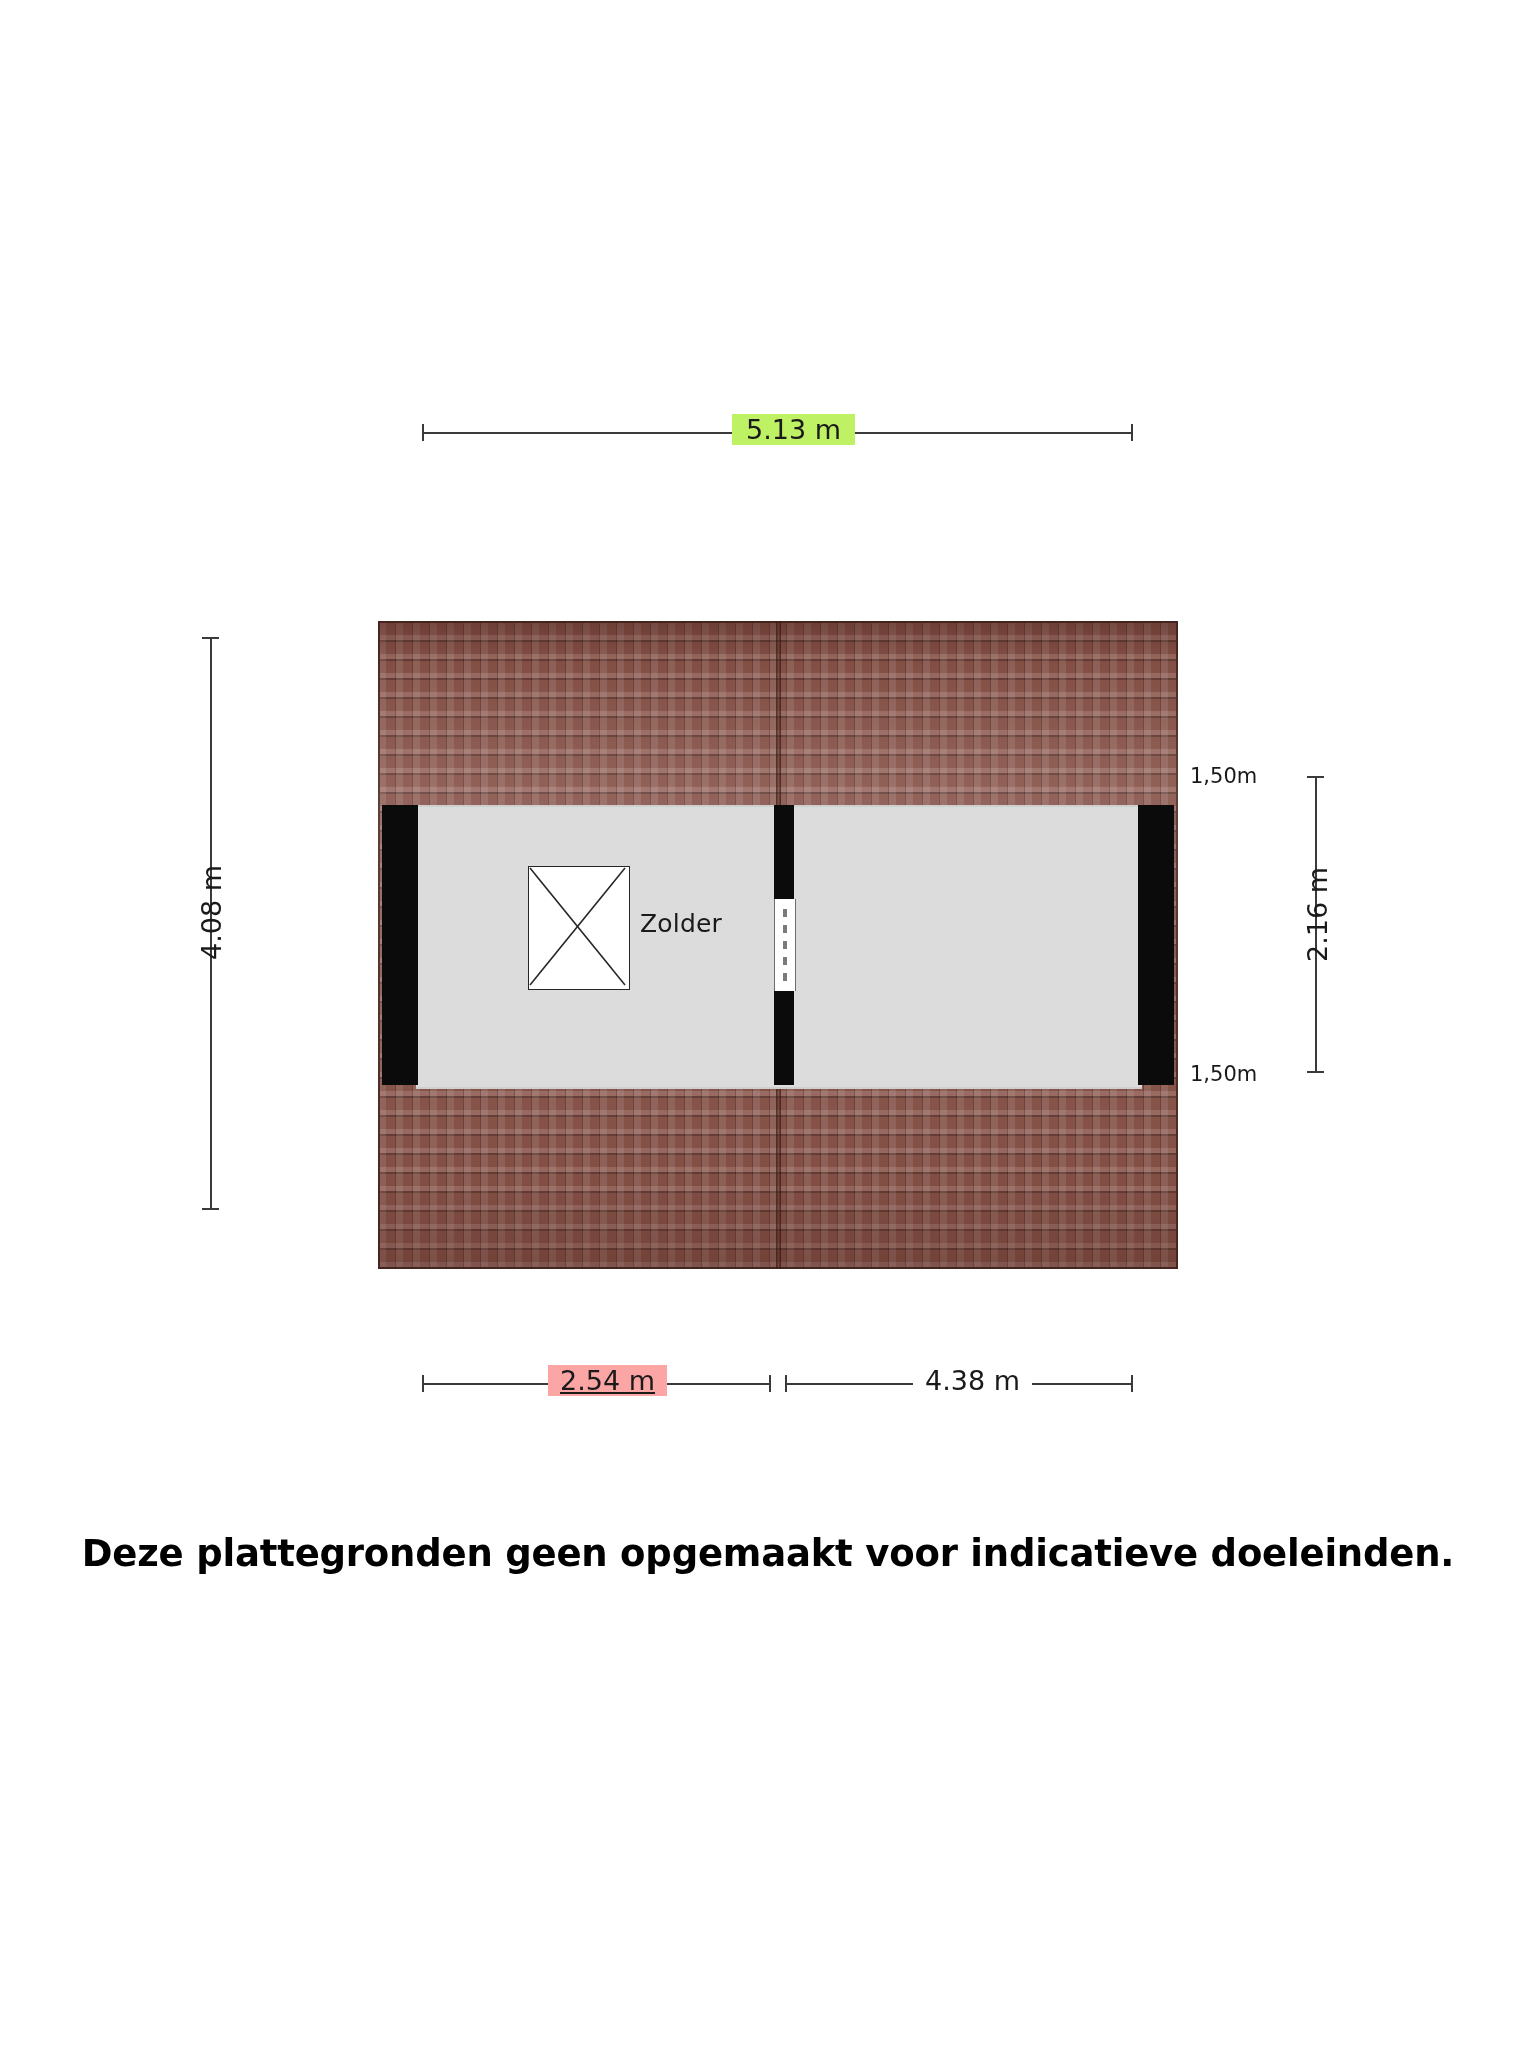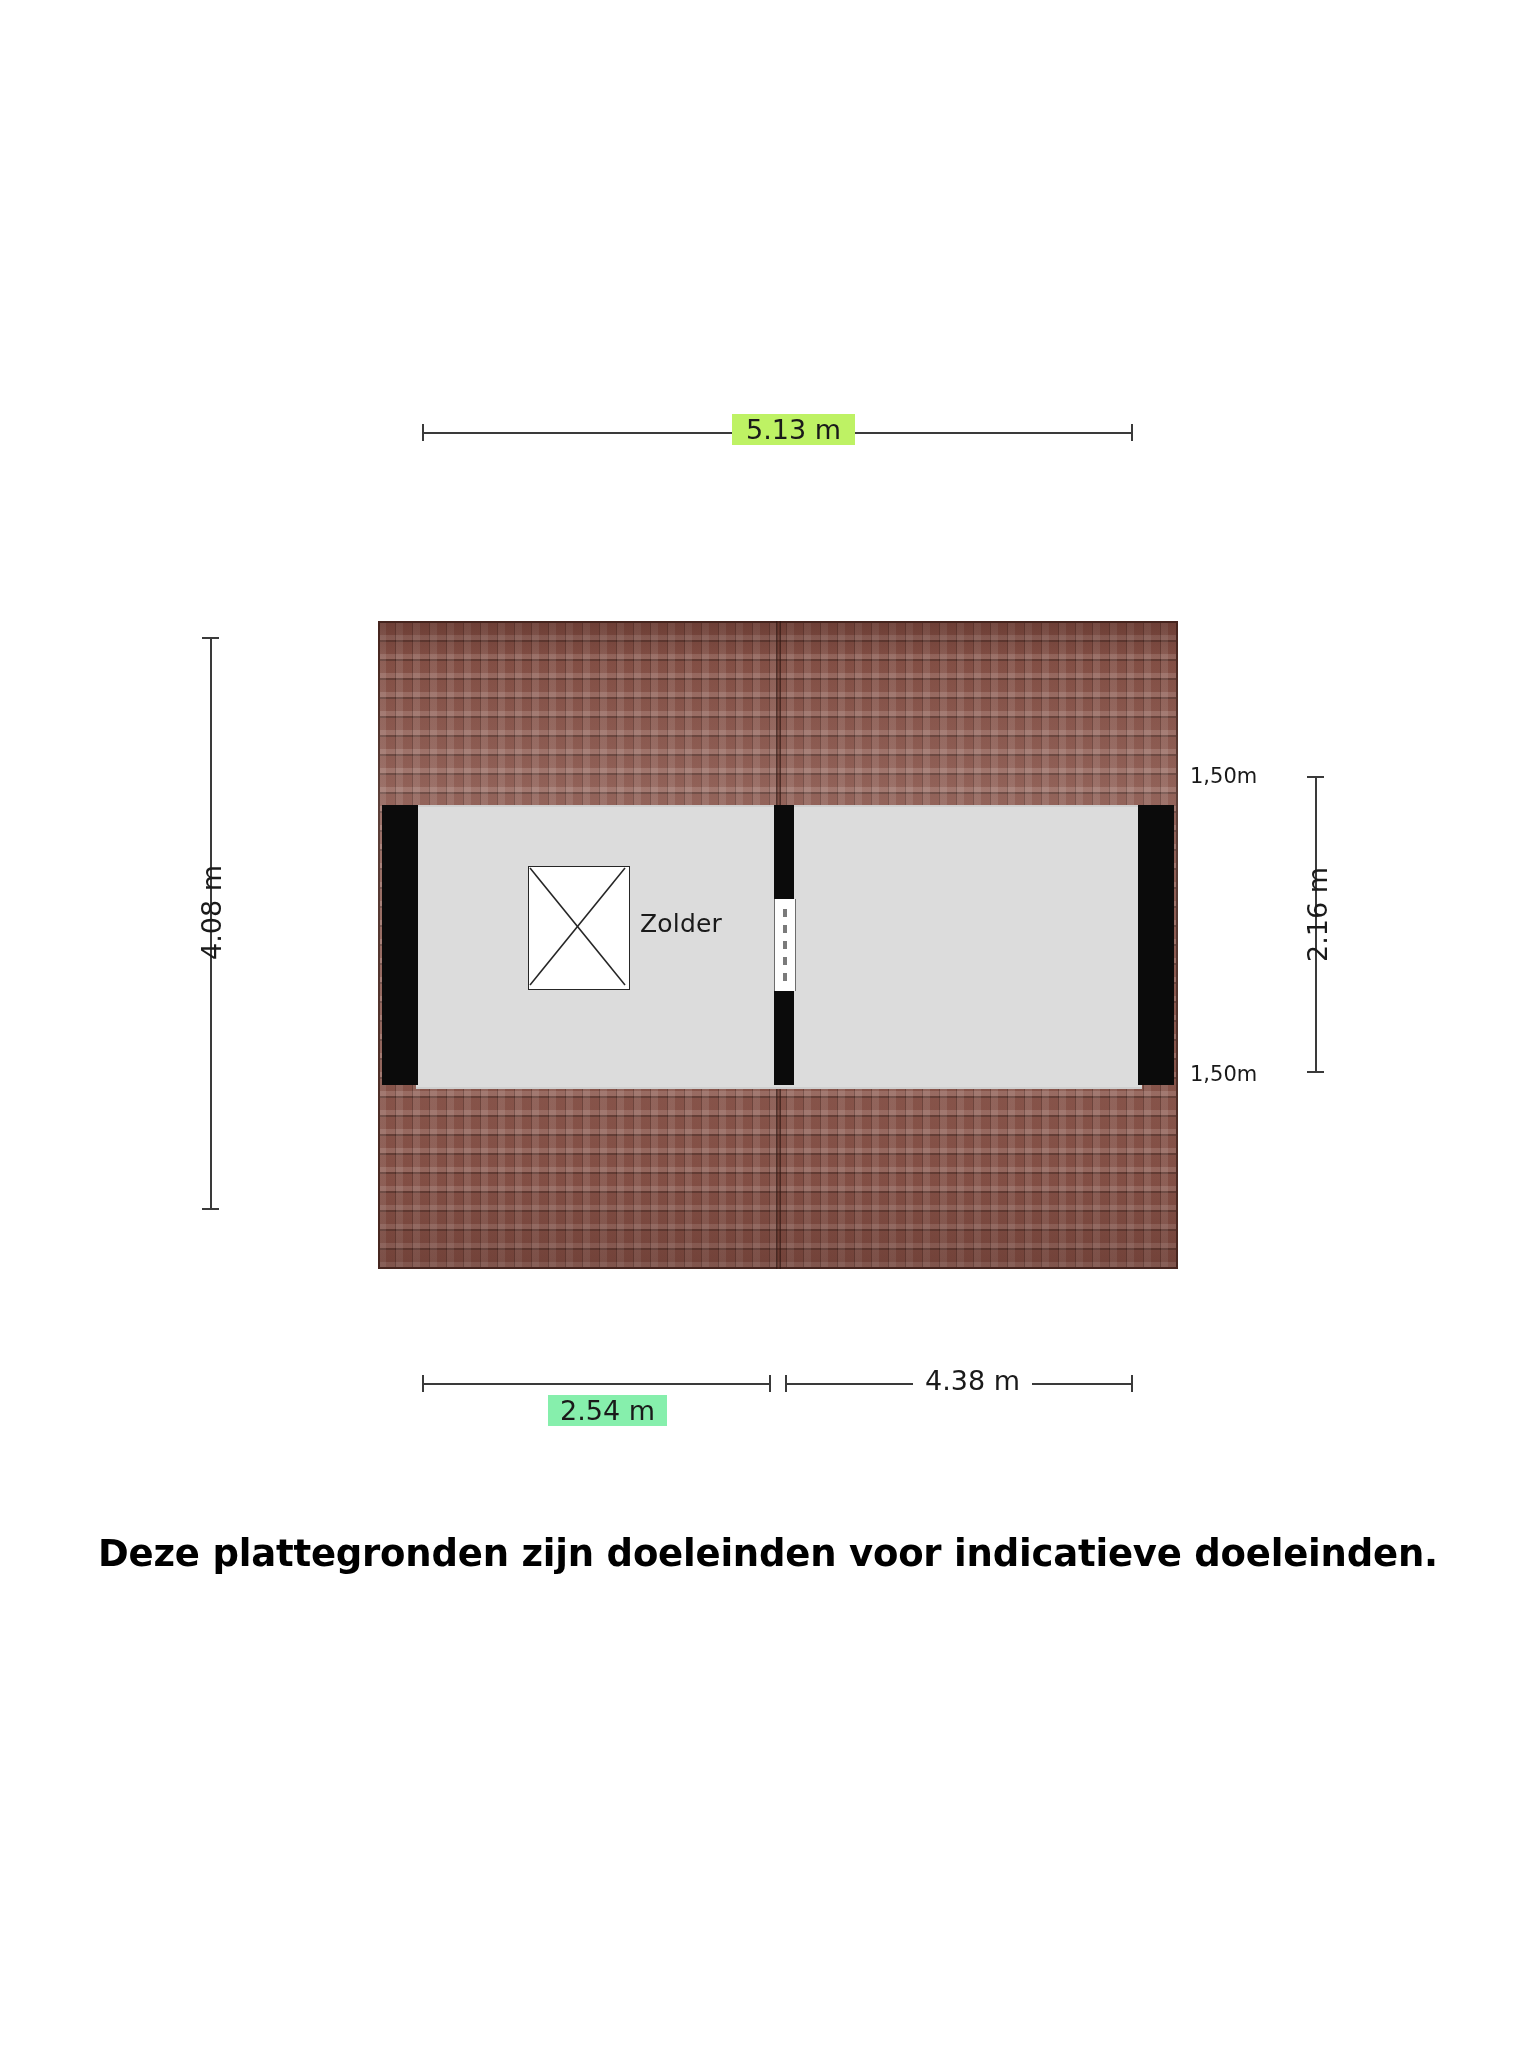--- a/index.html
+++ b/index.html
@@ -236,24 +236,24 @@
         <line x1="96" y1="1" x2="1" y2="118" stroke="#262626" stroke-width="1.6"></line>
       </svg>
     </div>
 
     <div class="room-label">Zolder</div>
   </div>
 
   <div class="dim-line-h" style="left:422px; top:1383px; width:348px;"></div>
   <div class="tick-v" style="left:422px; top:1375px;"></div>
   <div class="tick-v" style="left:769px; top:1375px;"></div>
-  <div class="dim-label" style="left:548px; top:1395px; background:#86efac; padding:0 12px;">2.54 m</div>
+  <div class="dim-label" style="left:548px; top:1365px; background:#fca5a5; padding:0 12px;text-decoration:underline;">2.54 m</div>
 
   <div class="dim-line-h" style="left:785px; top:1383px; width:347px;"></div>
   <div class="tick-v" style="left:785px; top:1375px;"></div>
   <div class="tick-v" style="left:1131px; top:1375px;"></div>
   <div class="dim-label" style="left:913px; top:1365px; background:#ffffff; padding:0 12px;">4.38 m</div>
 
   <div class="disclaimer">
-    <div>Deze plattegronden zijn doeleinden voor indicatieve doeleinden.</div>
+    <div>Deze plattegronden geen opgemaakt voor indicatieve doeleinden.</div>
   </div>
 
 </div>
 
 </body></html>

